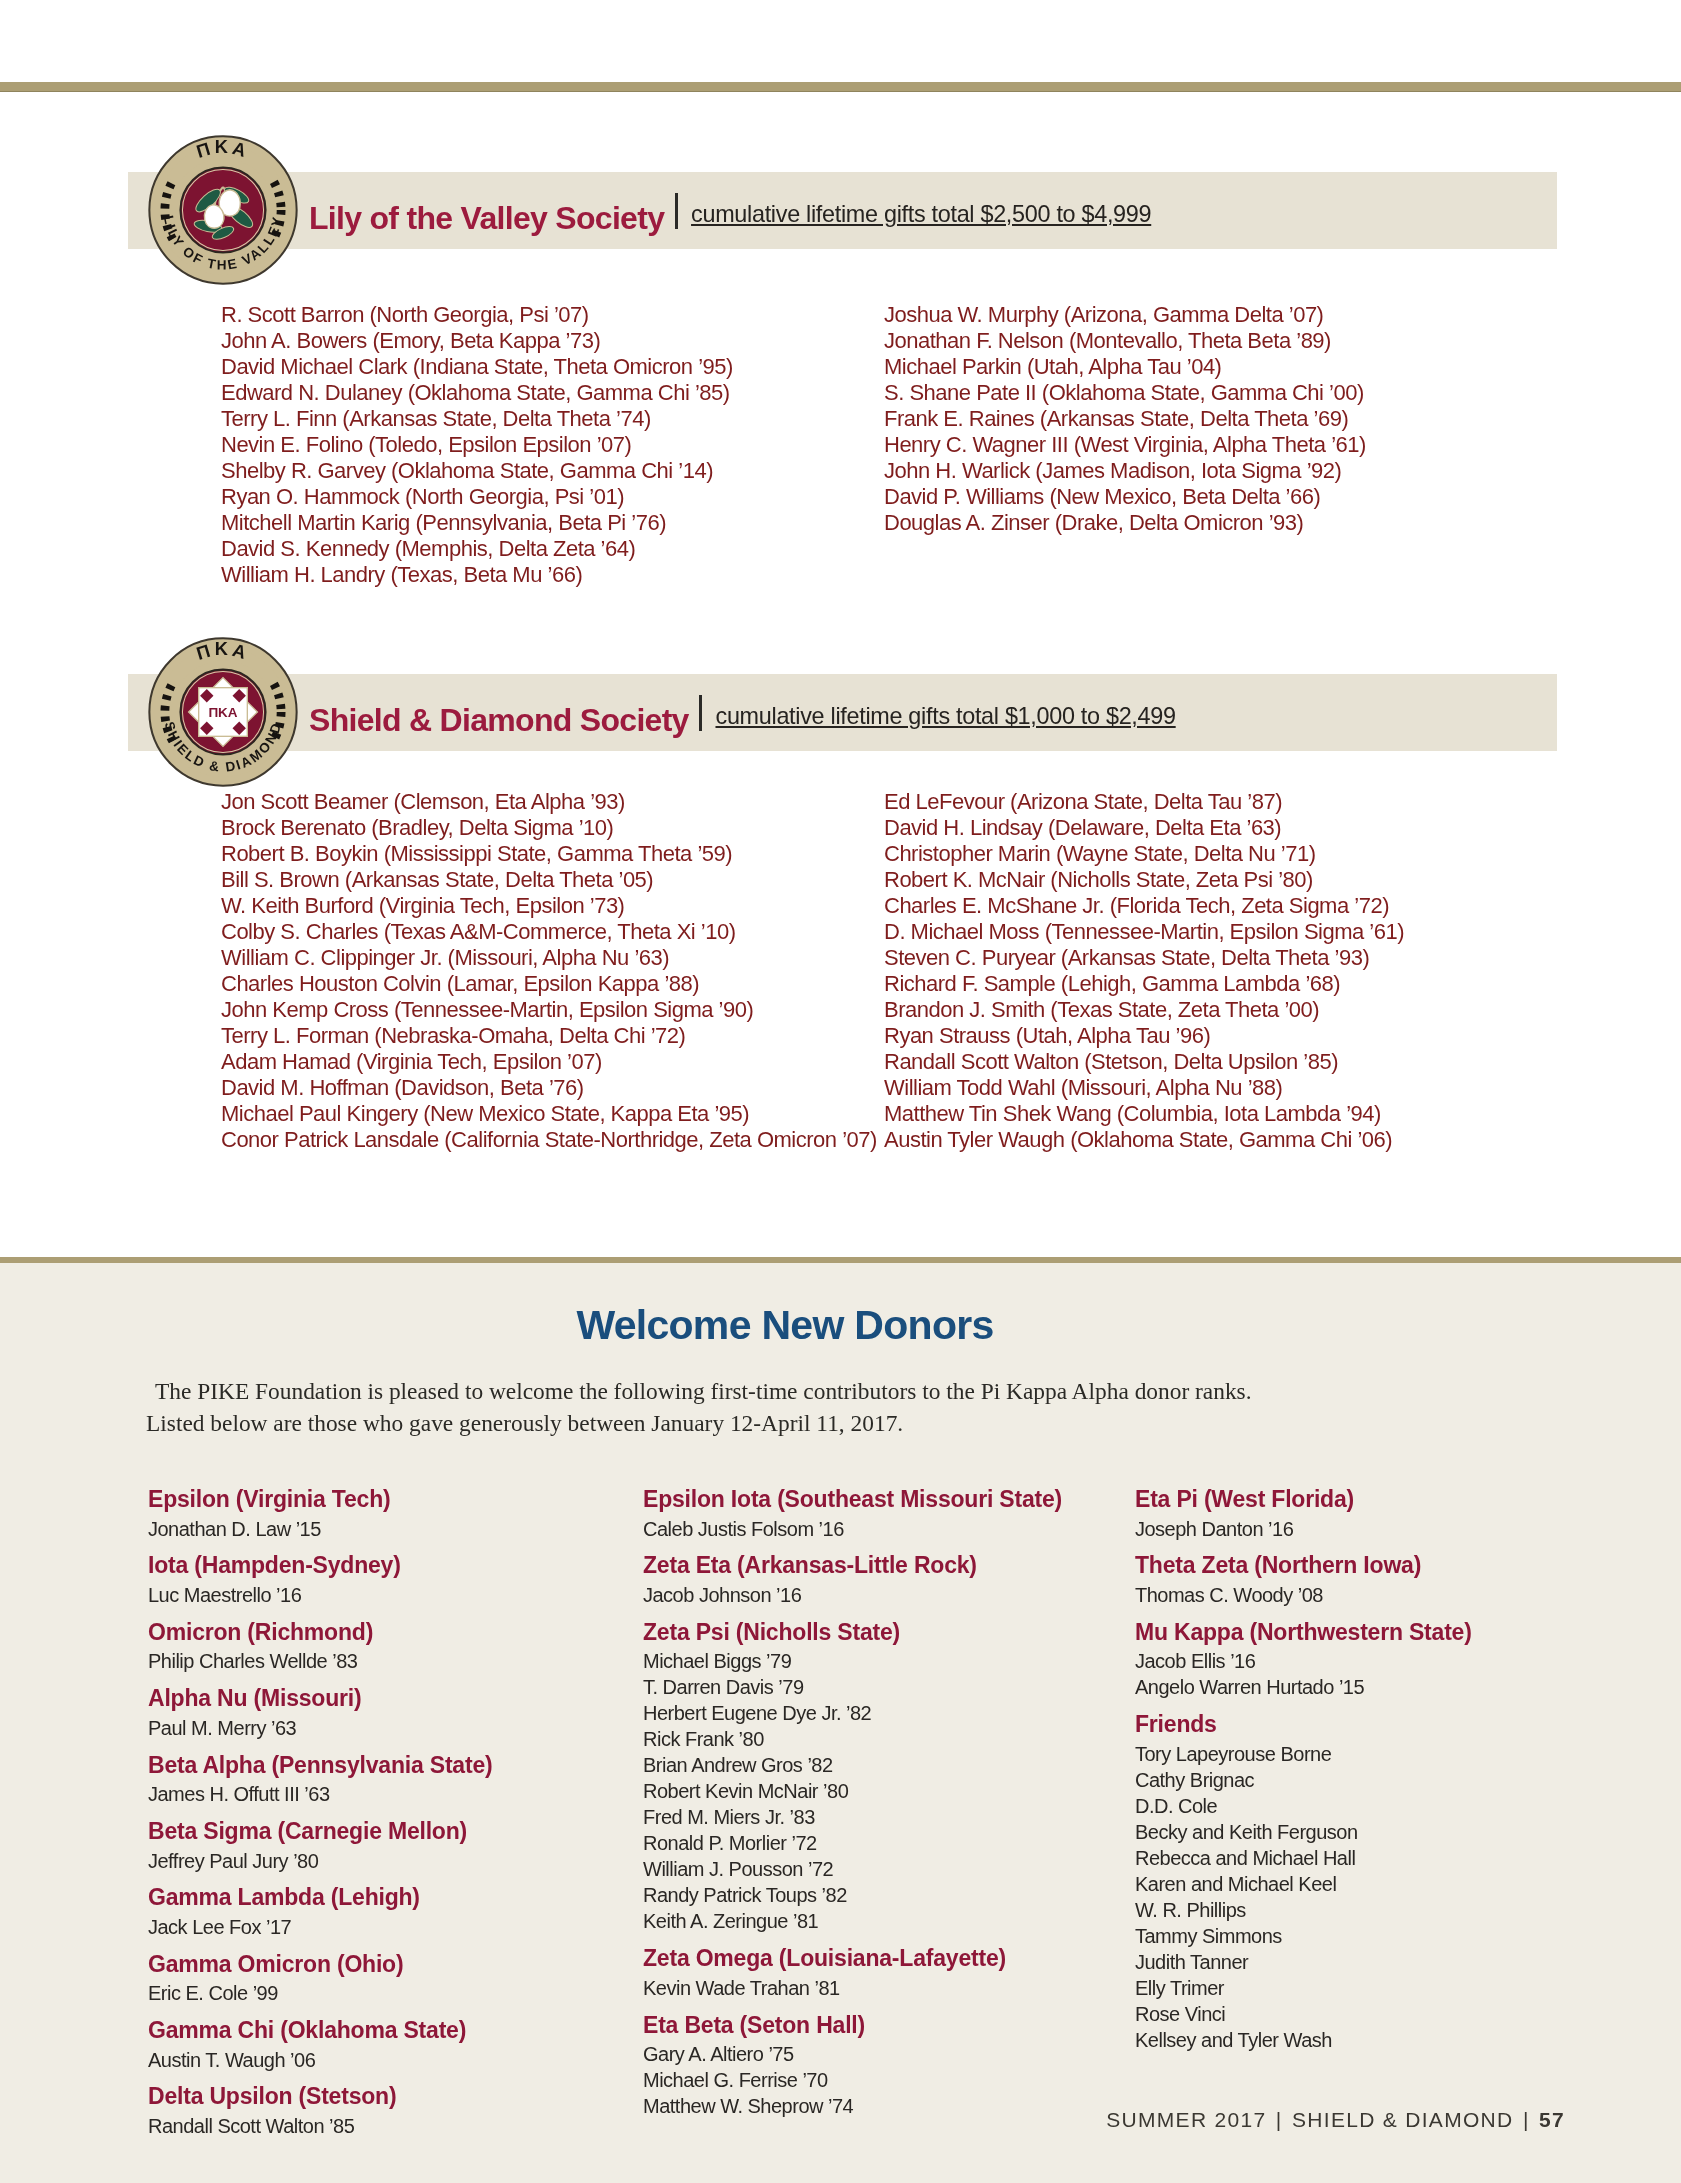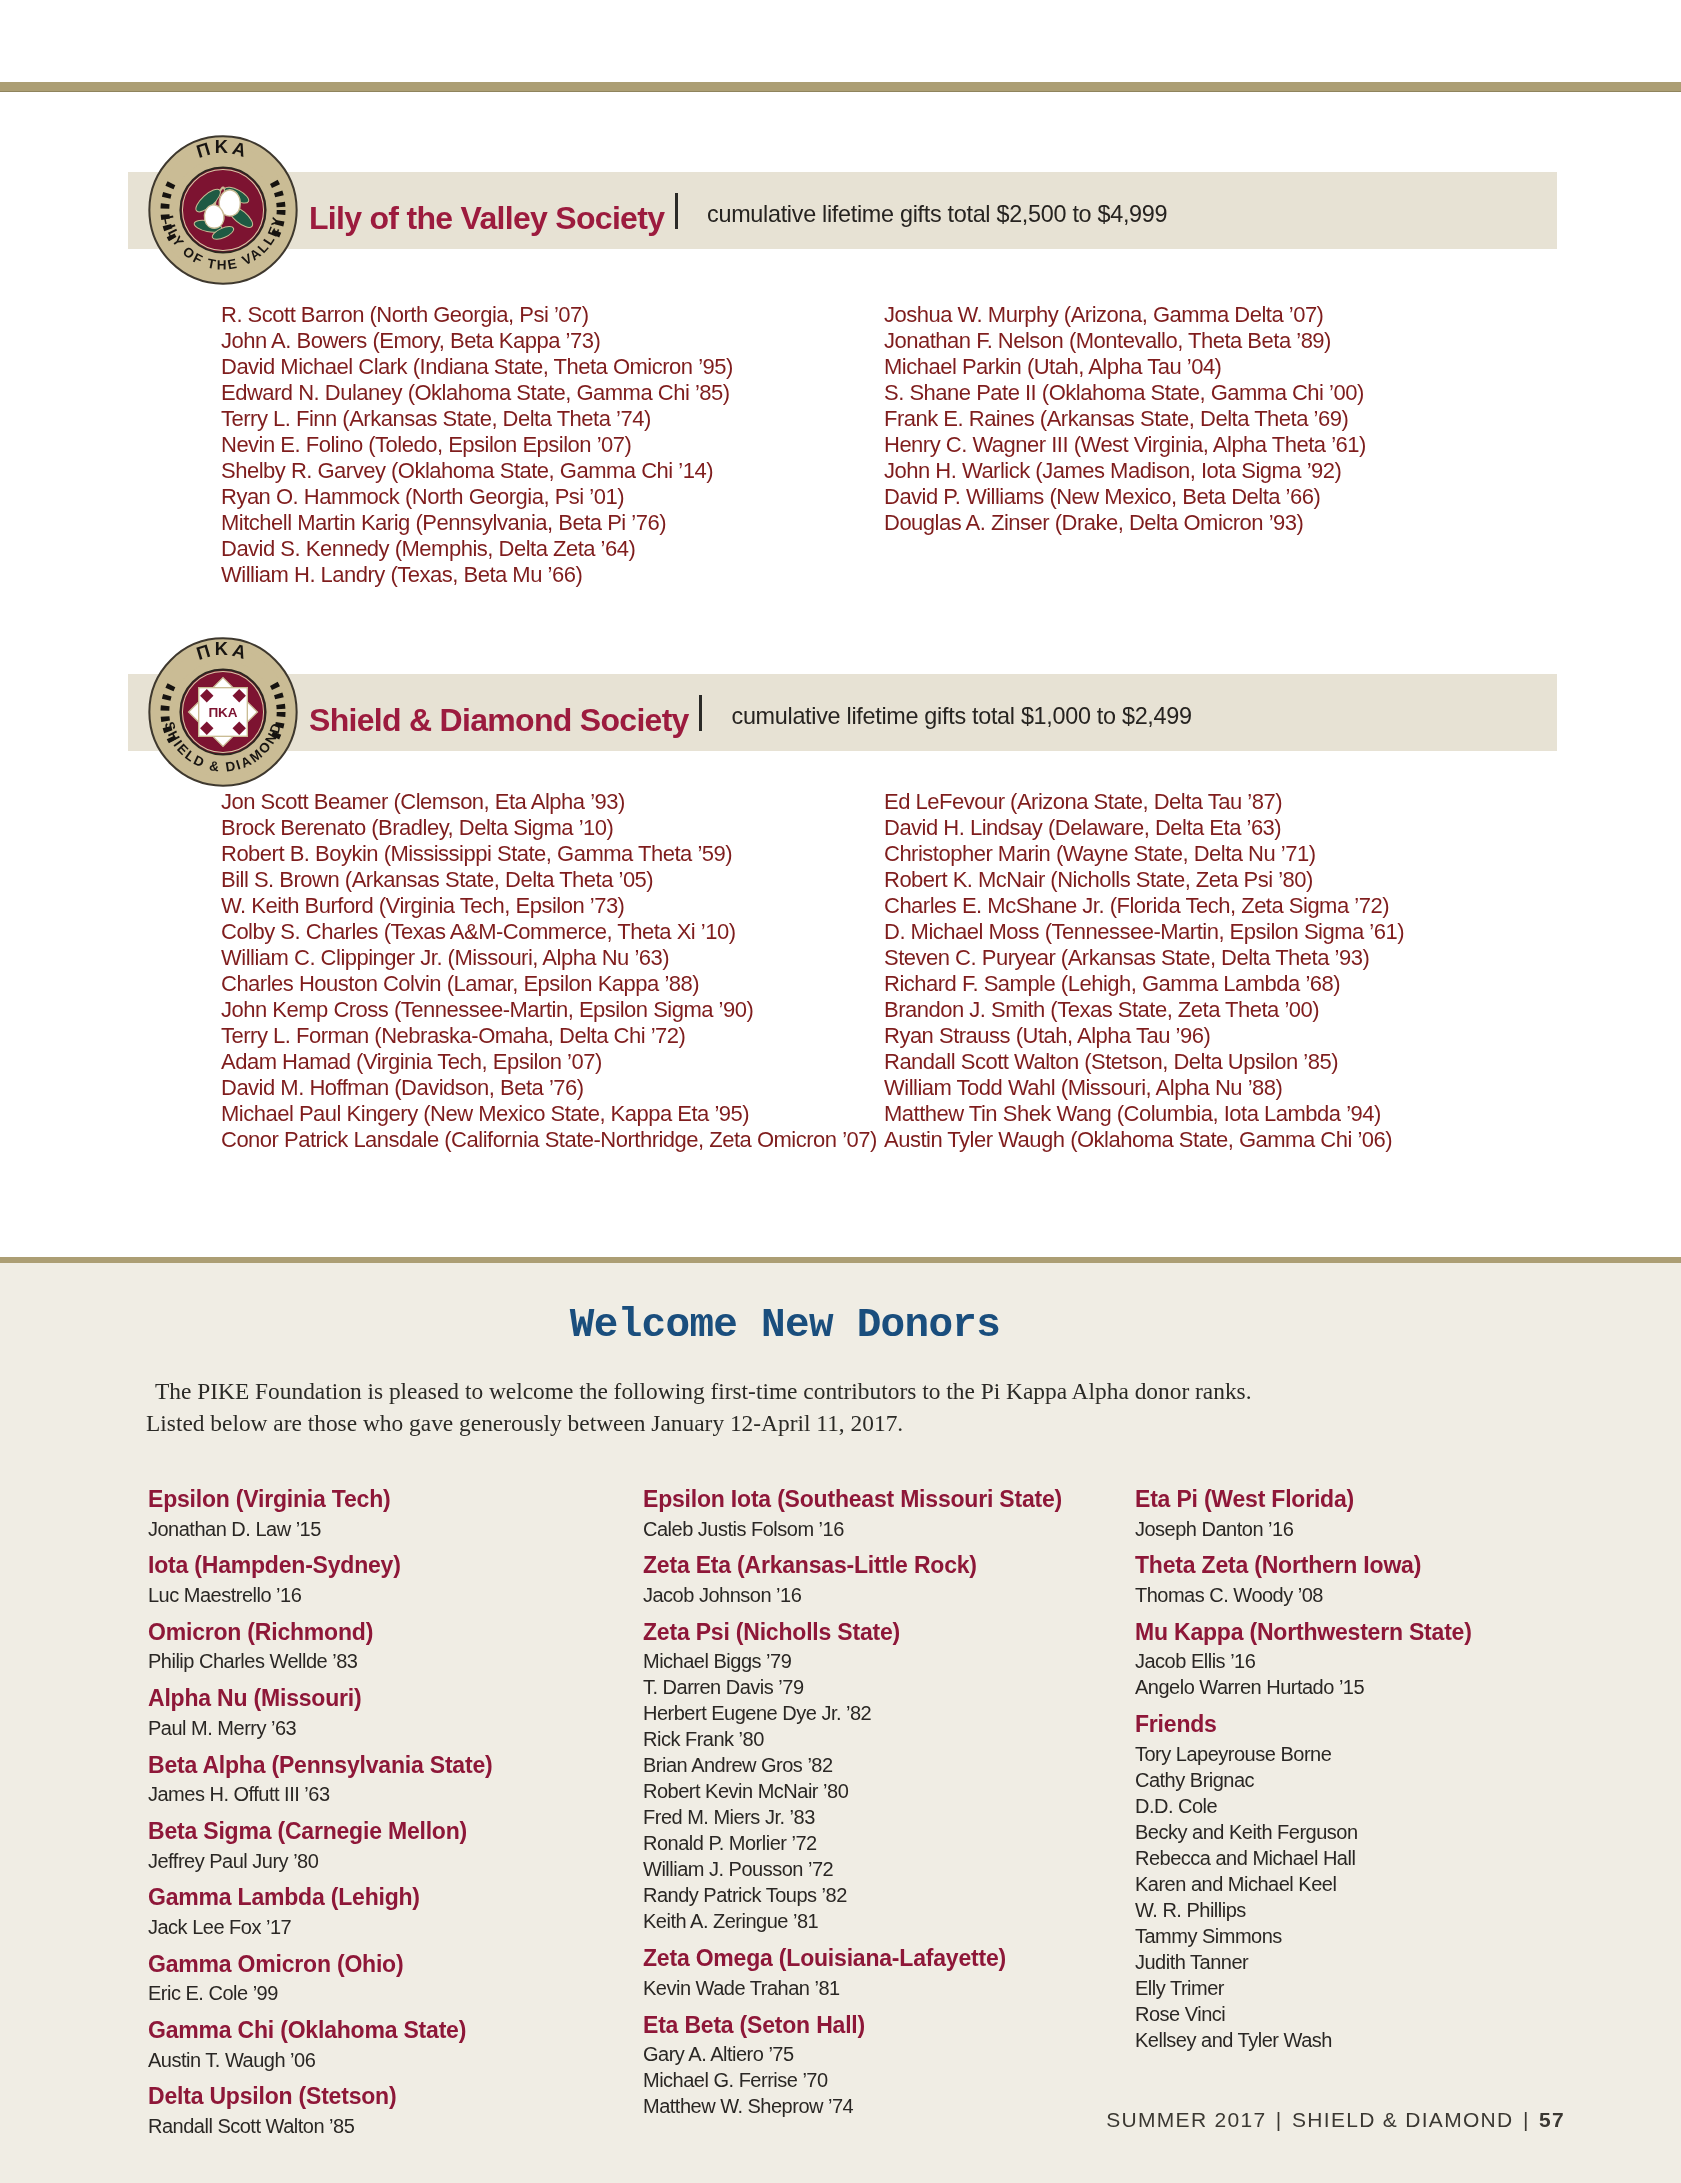--- a/index.html
+++ b/index.html
@@ -18,43 +18,42 @@
   }
   .society-header .badge {
     position:absolute; left:20px; top:-37px; width:150px; height:150px;
   }
   .society-title {
     margin:15px 0 0 181px; font-size:32px; font-weight:bold; color:#9c1b3e;
     letter-spacing:-0.7px; white-space:nowrap;
   }
   .title-sep { width:2.7px; height:36px; background:#2b2a27; margin:1.3px 13.4px 0 10.7px; }
   .society-subtitle {
-    margin:16px; font-size:23.4px; color:#262320; letter-spacing:-0.3px;
-    padding-top:8px; white-space:nowrap;
+    margin:0; font-size:23.4px; color:#262320; letter-spacing:-0.3px;
+    padding-top:8px; white-space:nowrap;text-decoration:underline;
   }
   
   .donor-list {
     position:absolute; margin:0; padding:0; list-style:none;
     font-size:22px; line-height:26px; color:#7f1d1d; letter-spacing:-0.5px;
     white-space:nowrap;
   }
   #lily-col1 { left:221px;  top:302px; }
   #lily-col2 { left:884px; top:302px; }
   #sd-col1   { left:221px;  top:789px; }
   #sd-col2   { left:884px; top:789px; }
   
   .welcome {
     position:absolute; left:0; top:1257px; width:1682px; height:926px;
     background:#f0ede4; border-top:6.7px solid #ac9e74;
   }
   .welcome-title {
     position:absolute; left:0; top:39px; width:1570px; margin:0;
     text-align:center; font-size:41px; font-weight:bold; color:#1a4e7d;
     letter-spacing:-0.7px;
-    font-family:Liberation Mono, monospace;
   }
   .intro-line {
     position:absolute; margin:0; white-space:nowrap;
     font-family:"Liberation Serif", serif; font-size:23.4px; color:#2b2a26;
   }
   #intro-line-1 { left:155px; top:115px; }
   #intro-line-2 { left:146px; top:147px; }
   .donor-col { position:absolute; top:223px; width:482px; }
   #donor-col-1 { left:148px; }
   #donor-col-2 { left:643px; }

